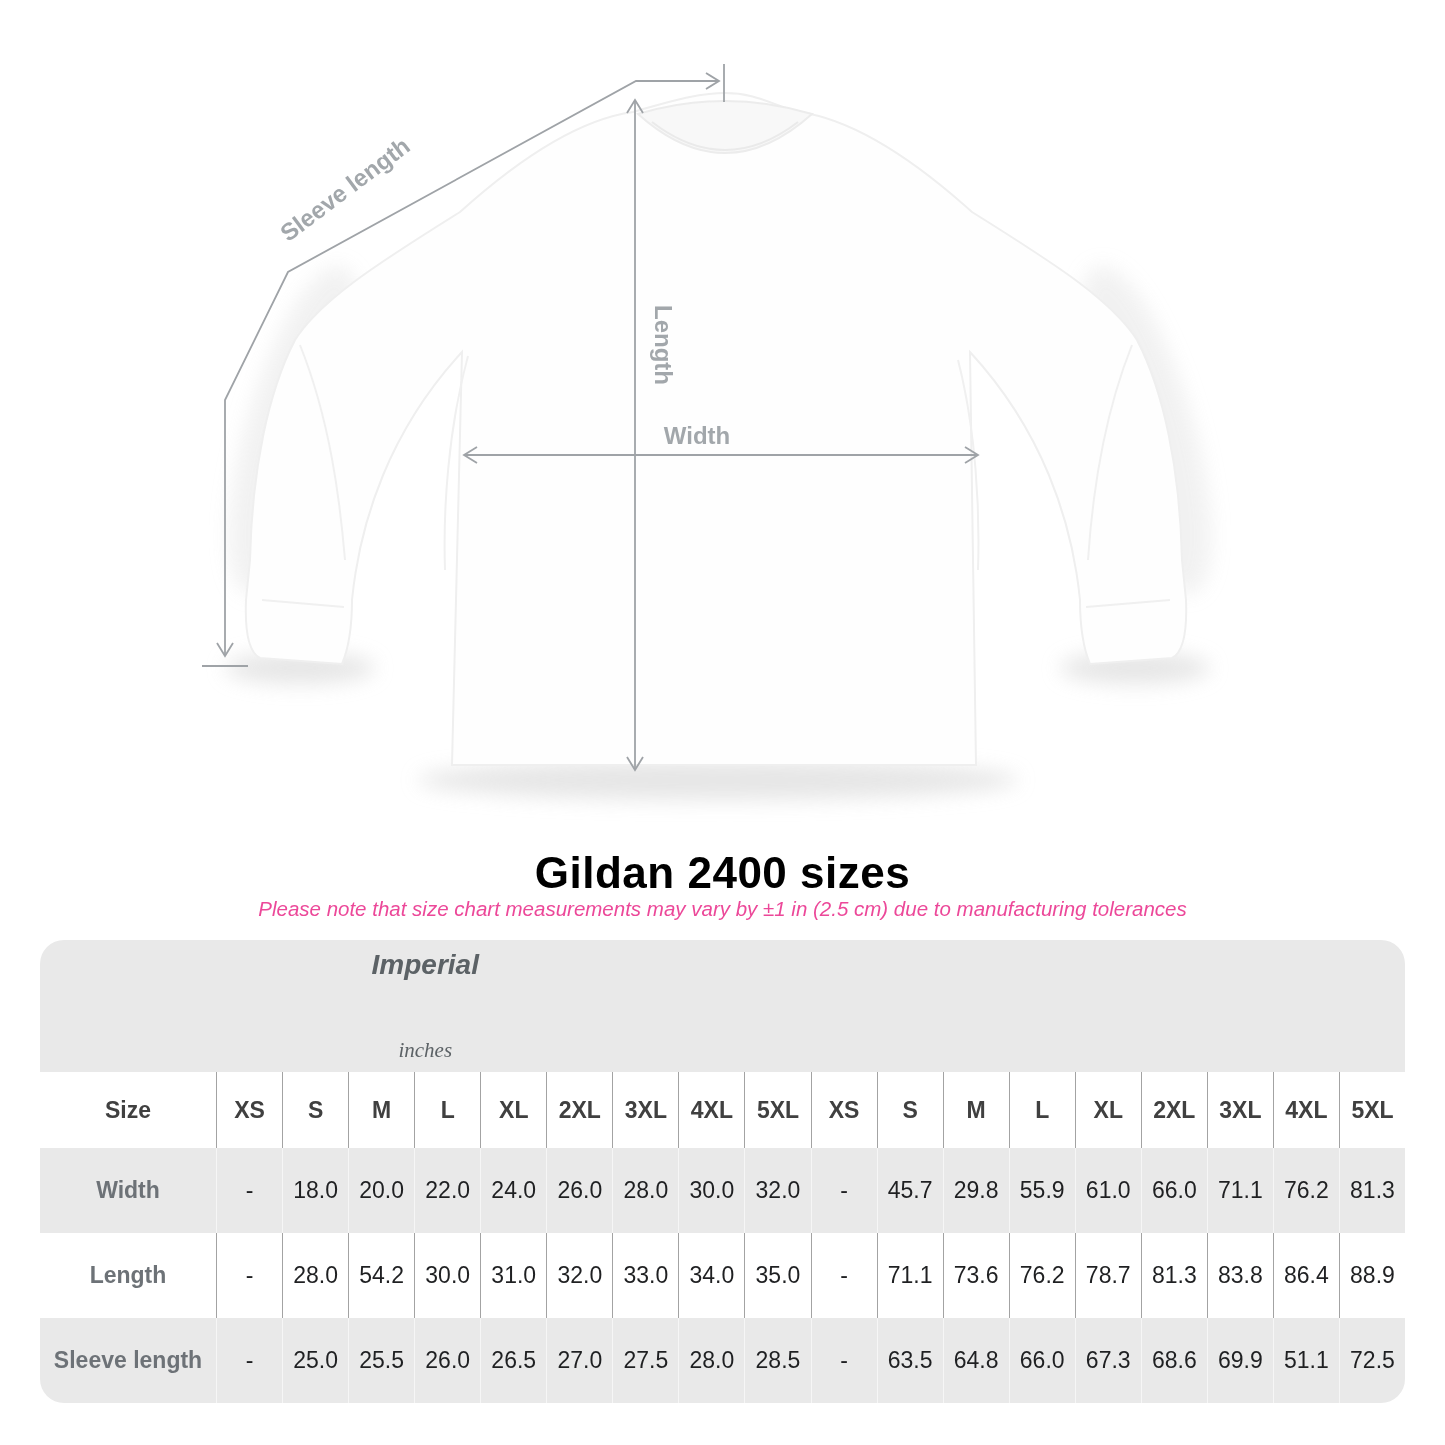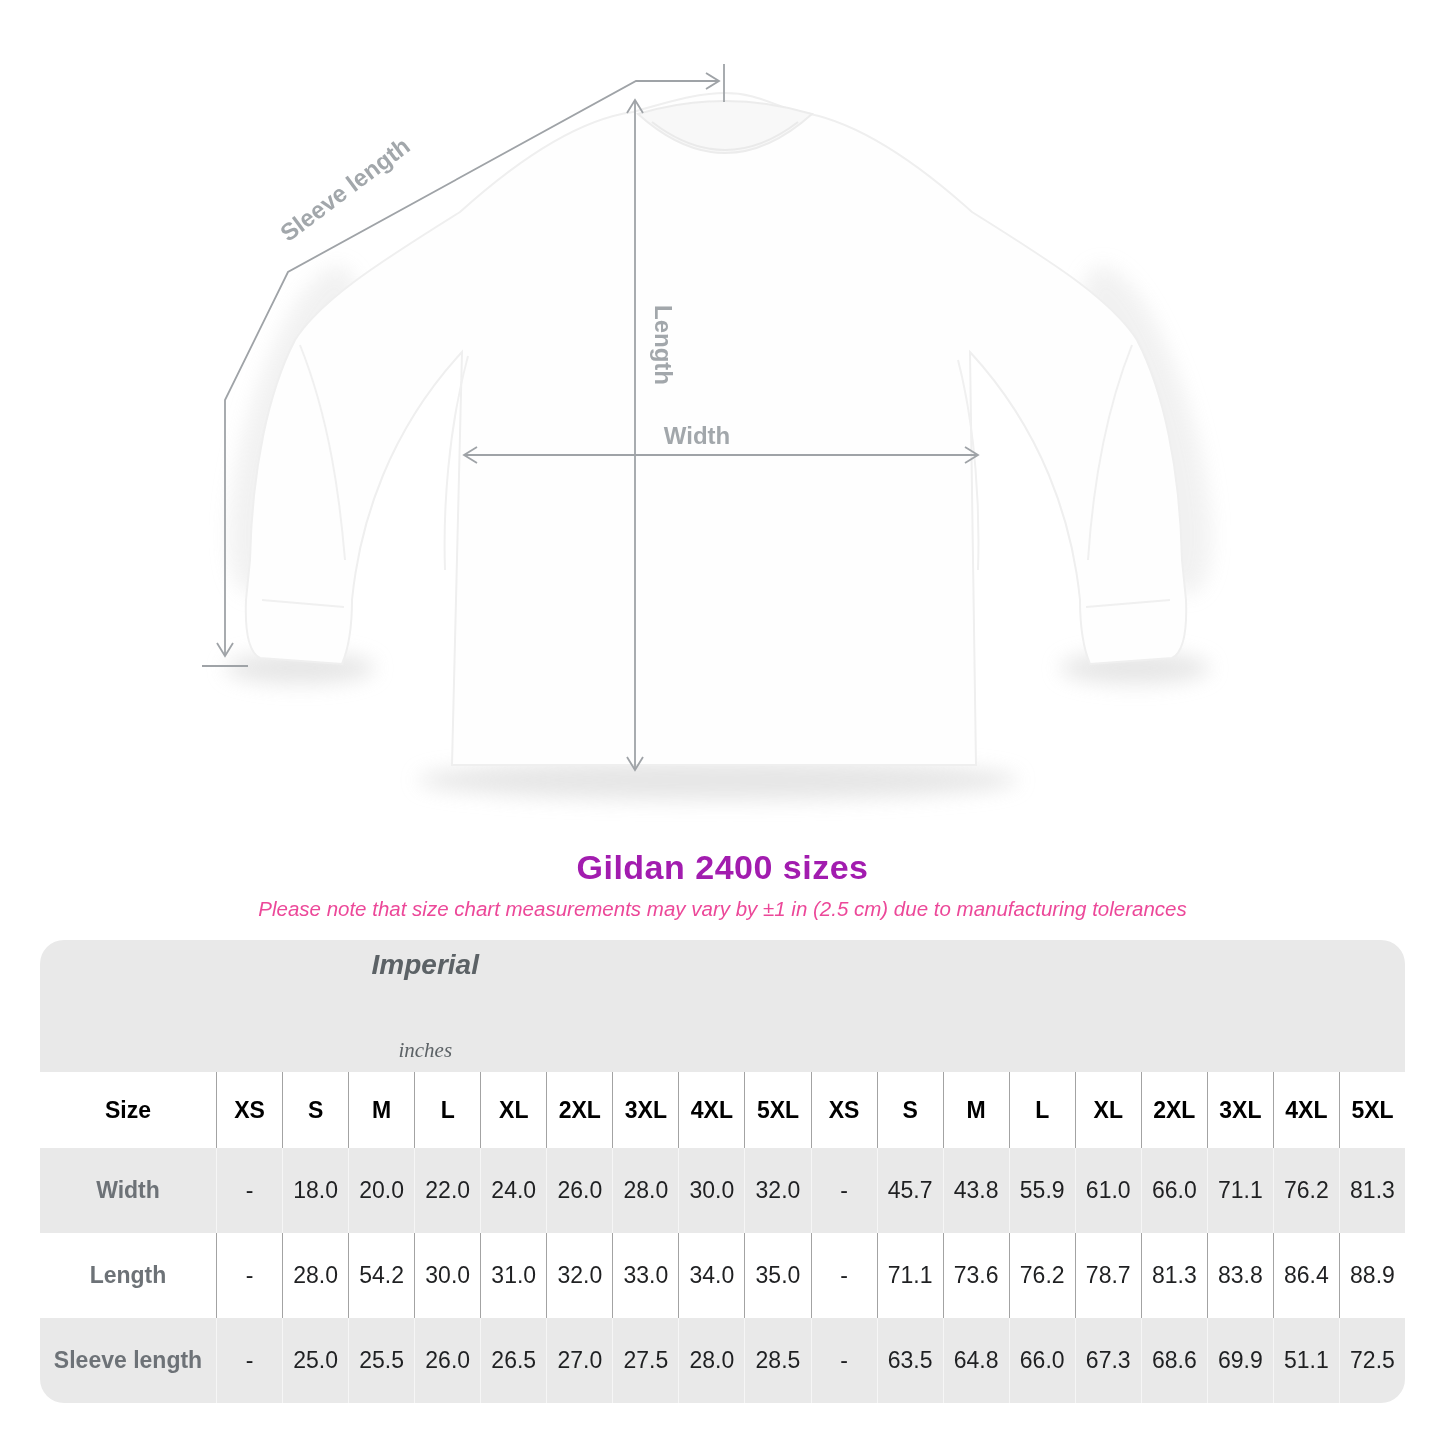--- a/index.html
+++ b/index.html
@@ -6,21 +6,21 @@
   .page{
     position:relative;width:1445px;height:1445px;background:#ffffff;overflow:hidden;
     font-family:"Liberation Sans", sans-serif;
   }
   
   .diagram-svg{position:absolute;left:0;top:0;}
   text.diag-label{font-family:"Liberation Sans",sans-serif;font-weight:bold;font-size:24px;fill:#a2a7ab;}
   
   .title{
     position:absolute;left:0;top:848px;width:100%;text-align:center;
-    font-size:34px;font-weight:bold;color:#a21caf;letter-spacing:0.5px;
+    font-size:44px;font-weight:bold;color:#000000;letter-spacing:0.5px;
   }
   .subtitle{
     position:absolute;left:0;top:897px;width:100%;text-align:center;
     font-size:20.5px;font-style:italic;color:#ec4899;
   }
   
   .size-table{
     position:absolute;left:40px;top:940px;width:1365px;
     border-radius:24px;overflow:hidden;
   }
@@ -28,21 +28,21 @@
   .trow > div{display:flex;align-items:center;justify-content:center;min-width:0;}
   .gray{background:#e9e9e9;}
   .white{background:#ffffff;}
   .unit-row{height:132px;background:#e9e9e9;}
   .unit-row > div{flex-direction:column;justify-content:center;}
   .unit-cell-imperial{grid-column:1 / span 10;gap:48px;}
   .unit-cell-metric{grid-column:11 / span 9;}
   .unit-label{font-size:28px;font-weight:bold;font-style:italic;color:#5c6266;}
   .unit-sub{font-size:21px;font-style:italic;color:#5c6266;margin-top:9px;font-family:Liberation Serif, serif;}
   .size-row{height:76px;}
-  .size-row > div{font-size:23px;font-weight:bold;color:#000000;}
+  .size-row > div{font-size:23px;font-weight:bold;color:#404040;}
   .data-row{height:85px;}
   .data-row .lbl{font-size:23px;font-weight:bold;color:#6d7277;}
   .data-row .val{font-size:23px;color:#1f2022;}
   .white > div + div{border-left:1px solid #a3a3a3;}
   .gray.data-row > div + div, .gray.size-row > div + div{border-left:1px solid #f6f6f6;}
 </style>
 </head>
 <body>
 
 <div class="page">
@@ -163,21 +163,21 @@
       <div class="val">18.0</div>
       <div class="val">20.0</div>
       <div class="val">22.0</div>
       <div class="val">24.0</div>
       <div class="val">26.0</div>
       <div class="val">28.0</div>
       <div class="val">30.0</div>
       <div class="val">32.0</div>
       <div class="val">-</div>
       <div class="val">45.7</div>
-      <div class="val">43.8</div>
+      <div class="val">29.8</div>
       <div class="val">55.9</div>
       <div class="val">61.0</div>
       <div class="val">66.0</div>
       <div class="val">71.1</div>
       <div class="val">76.2</div>
       <div class="val">81.3</div>
     </div>
 
     <div class="trow data-row white">
       <div class="lbl">Length</div>

